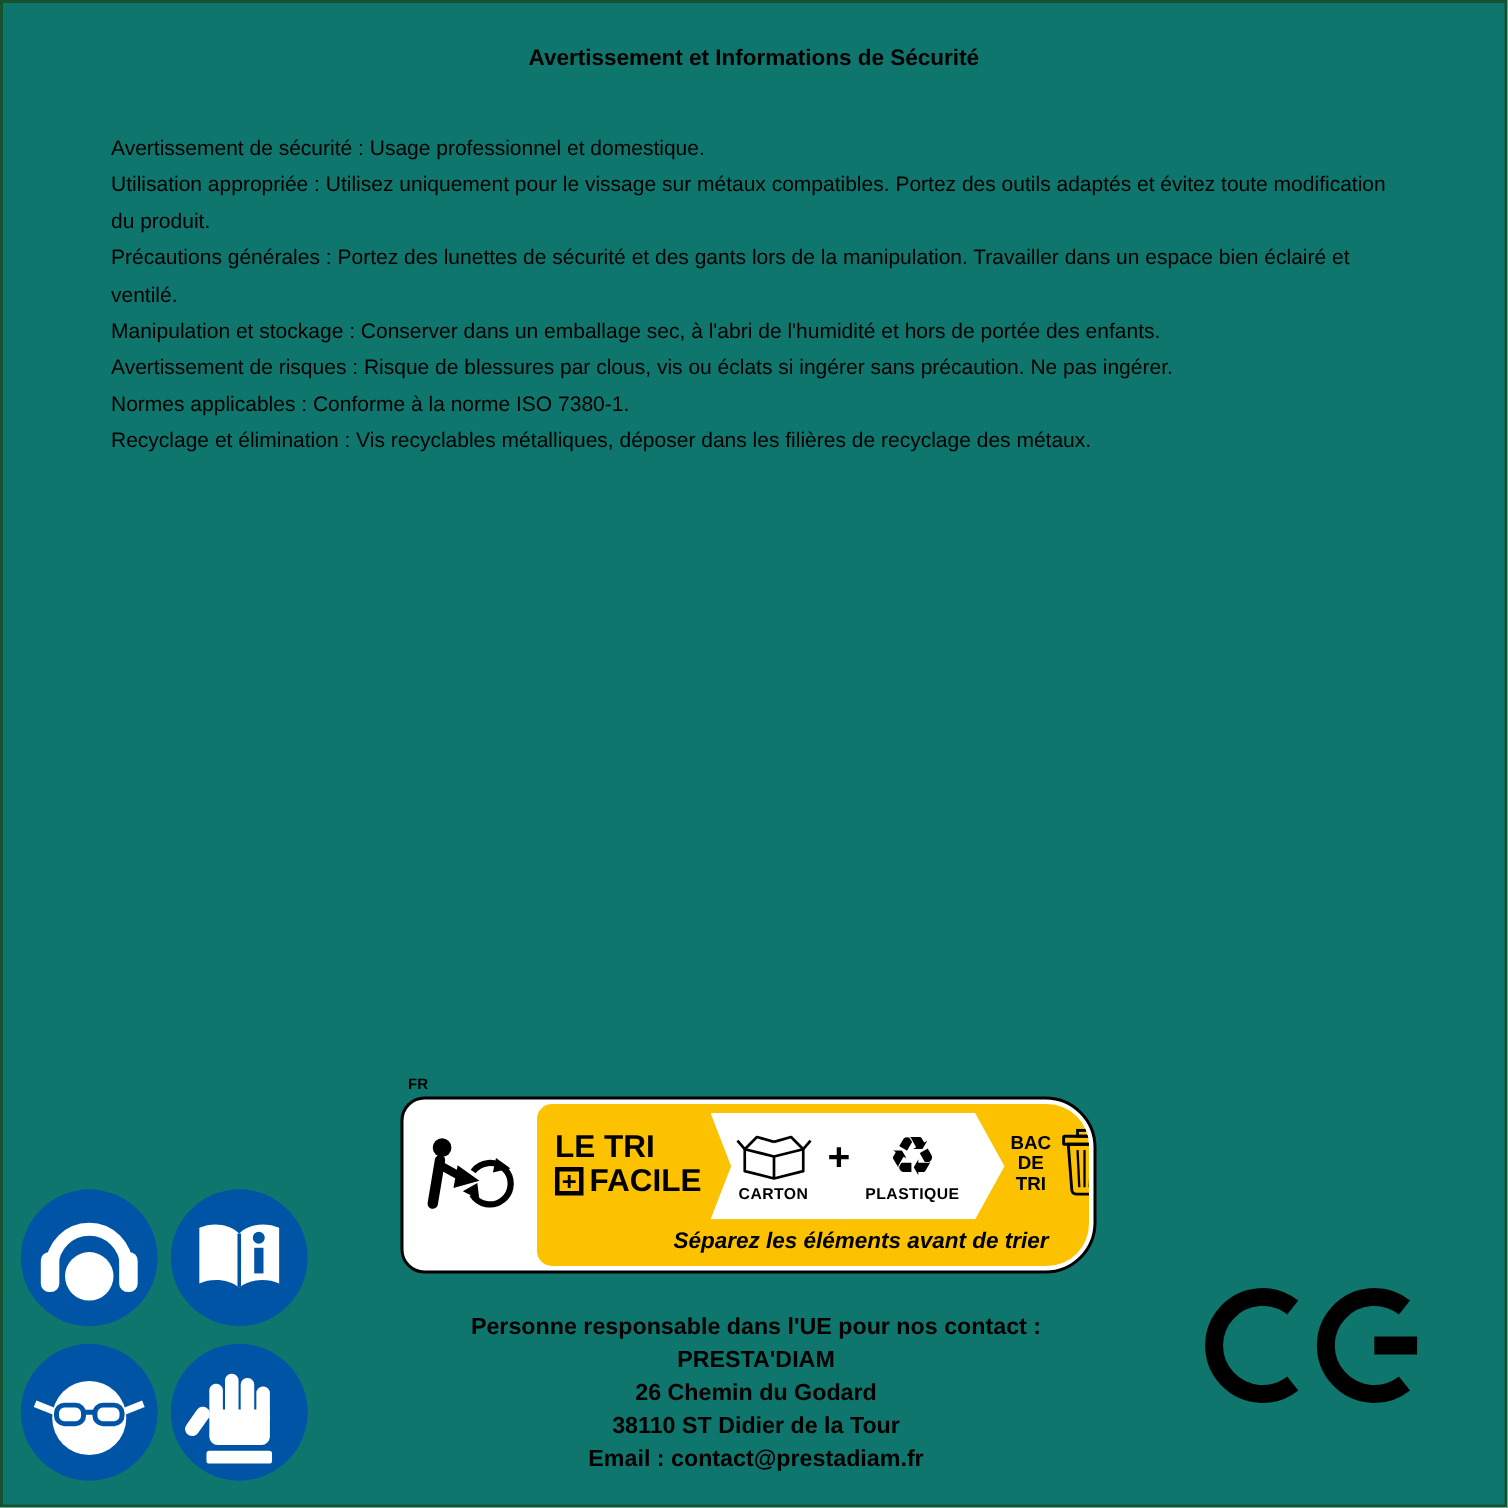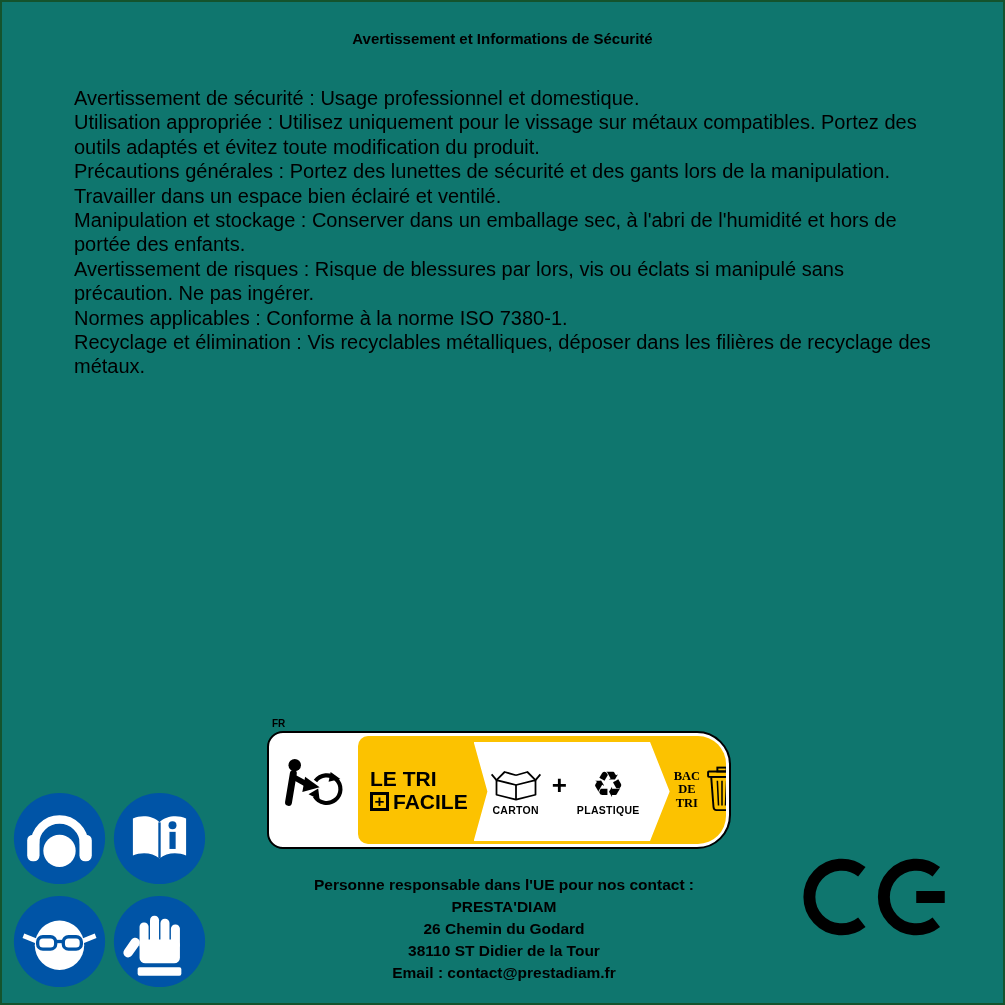--- a/index.html
+++ b/index.html
@@ -8,21 +8,21 @@
     position:relative; width:1005px; height:1005px; background:#0f766e;
     border:2px solid #14532d; overflow:hidden;
     font-family:"Liberation Sans", sans-serif; color:#000;
   }
   .title {
     position:absolute; top:28px; left:0; width:100%;
     text-align:center; font-size:15px; font-weight:bold;
   }
   .body-text {
     position:absolute; top:84px; left:72px; width:862px;
-    font-size:20px; line-height:24.4px;
+    font-size:14px; line-height:24.4px;
   }
   .body-text p { margin:0; }
 
   
   .picto-grid {
     position:absolute; left:10px; top:789px;
     display:grid; grid-template-columns:95px 95px; grid-auto-rows:95px;
     column-gap:5px; row-gap:8px;
   }
   .picto svg { width:95px; height:95px; display:block; }
@@ -31,42 +31,42 @@
   .infotri { position:absolute; left:265px; top:716px; width:464px; }
   .fr-label { font-weight:bold; font-size:10px; margin:0 0 2px 5px; }
   .infotri-box {
     display:flex; height:118px; background:#fff;
     border:2px solid #000; border-radius:16px 34px 34px 16px; overflow:hidden;
   }
   .triman-zone { width:86px; display:flex; align-items:center; justify-content:center; }
   .triman-zone svg { width:76px; height:72px; }
   .yellow-zone {
     flex:1; background:#FCC200; border-radius:10px 28px 28px 10px;
-    margin:3px; display:flex; flex-direction:row; overflow:hidden;
+    margin:3px; display:flex; flex-direction:column; overflow:hidden;
   }
   .yellow-top { flex:1; display:flex; align-items:stretch; }
   .letri {
     display:flex; flex-direction:column; justify-content:center;
     padding:0 6px 0 12px; font-weight:bold; font-size:21px; line-height:1.1; white-space:nowrap;
   }
   .letri-l2 { display:flex; align-items:center; gap:4px; }
   .plus-box {
     display:inline-flex; align-items:center; justify-content:center;
     width:19px; height:19px; border:3px solid #000; font-size:17px; font-weight:bold; line-height:1;
   }
   .white-band {
     background:#fff; flex:1; display:flex; align-items:center; justify-content:center;
     gap:10px; margin:6px 0 3px; padding:2px 30px 2px 16px;
     clip-path:polygon(0 0, 90% 0, 100% 50%, 90% 100%, 0 100%, 7% 50%);
   }
   .mat { display:flex; flex-direction:column; align-items:center; gap:1px; }
   .mat-label { font-size:10.5px; font-weight:bold; letter-spacing:.3px; }
   .recycle-glyph { font-size:36px; line-height:1; color:#000; }
   .plus-sep { font-size:26px; font-weight:bold; padding-bottom:12px; }
-  .bac { display:flex; align-items:center; gap:5px; padding:0 12px 0 4px;font-family:Liberation Serif, serif; }
+  .bac { display:flex; align-items:center; gap:5px; padding:0 12px 0 4px; }
   .bac-text { font-weight:bold; font-size:12.5px; line-height:1.05; text-align:center; }
   .bac svg { width:34px; height:50px; }
   .yellow-bottom {
     font-style:italic; font-weight:bold; font-size:15px;
     text-align:center; padding:3px 6px 8px 70px;
   }
 
   
   .responsible {
     position:absolute; left:252px; top:872px; width:500px;
@@ -84,21 +84,21 @@
 
 <div class="page">
 
   <h1 class="title">Avertissement et Informations de Sécurité</h1>
 
   <div class="body-text">
     <p>Avertissement de sécurité : Usage professionnel et domestique.</p>
     <p>Utilisation appropriée : Utilisez uniquement pour le vissage sur métaux compatibles. Portez des outils adaptés et évitez toute modification du produit.</p>
     <p>Précautions générales : Portez des lunettes de sécurité et des gants lors de la manipulation. Travailler dans un espace bien éclairé et ventilé.</p>
     <p>Manipulation et stockage : Conserver dans un emballage sec, à l'abri de l'humidité et hors de portée des enfants.</p>
-    <p>Avertissement de risques : Risque de blessures par lors, vis ou éclats si manipulé sans précaution. Ne pas ingérer.</p>
+    <p>Avertissement de risques : Risque de blessures par clous, vis ou éclats si ingérer sans précaution. Ne pas ingérer.</p>
     <p>Normes applicables : Conforme à la norme ISO 7380-1.</p>
     <p>Recyclage et élimination : Vis recyclables métalliques, déposer dans les filières de recyclage des métaux.</p>
   </div>
 
   <div class="picto-grid">
     <div class="picto">
       <svg viewBox="0 0 100 100">
         <circle cx="50" cy="50" r="48" fill="#0054A6"></circle>
         <path d="M24 56 A26 26 0 0 1 76 56" stroke="#fff" stroke-width="9" fill="none"></path>
         <circle cx="50" cy="63" r="17" fill="#fff"></circle>

